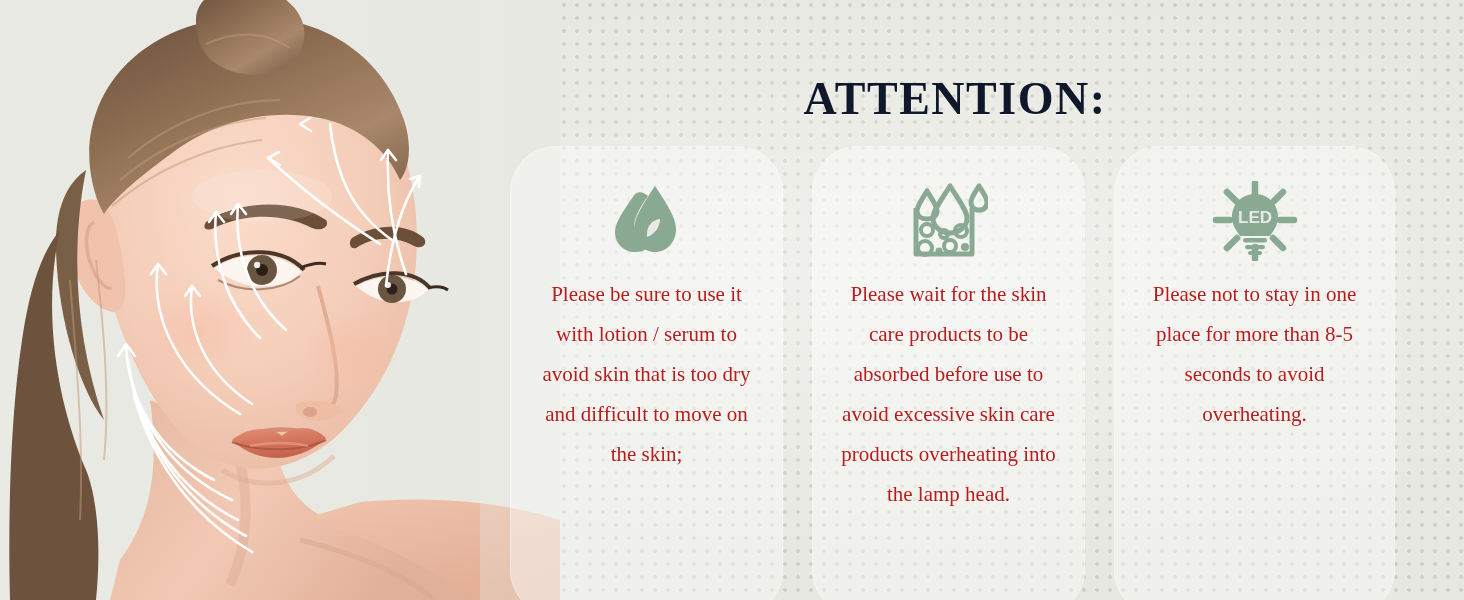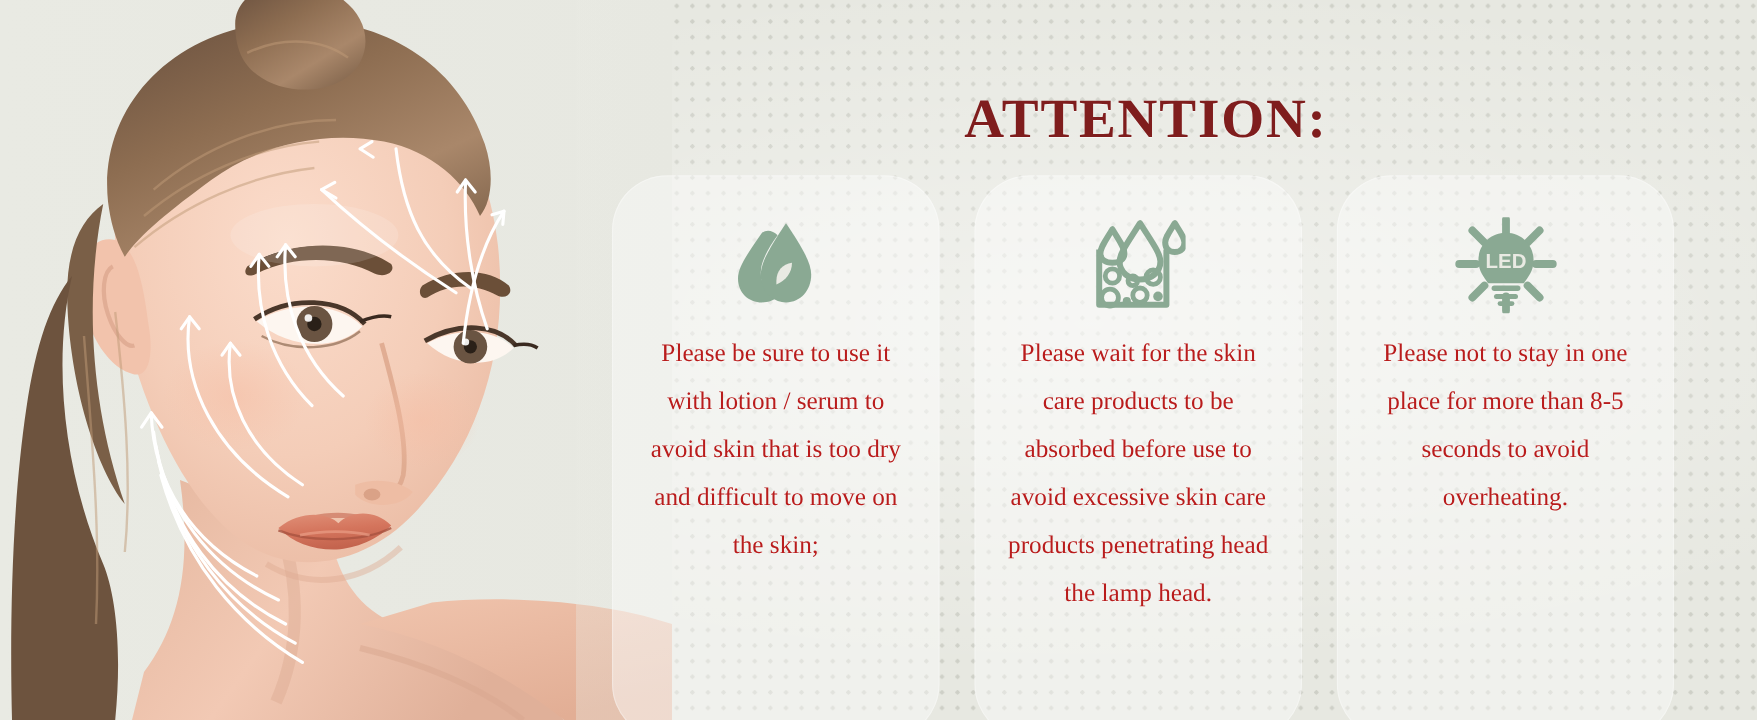--- a/index.html
+++ b/index.html
@@ -47,21 +47,21 @@
   .photo svg { display:block; width: 560px; height: 600px; }
 
   
   .title {
     position: absolute;
     left: 510px;
     top: 76px;
     width: 890px;
     text-align: center;
     z-index: 7;
-    color: #7f1d1d;
+    color: #0f172a;
     font-size: 46px;
     letter-spacing: 1.5px;
     font-weight: 700;
     font-family: "Liberation Serif", "DejaVu Serif", serif;
     line-height: 1;
     text-shadow: 0 1px 0 rgba(255,255,255,0.55);
   }
 
   
   .cards {
@@ -302,21 +302,21 @@
             <circle cx="51" cy="49" r="6"></circle>
             <circle cx="15" cy="66" r="7"></circle>
             <circle cx="40" cy="64" r="6"></circle>
           </g>
           <g fill="#8aa993">
             <circle cx="55" cy="65" r="4"></circle>
             <circle cx="29" cy="69" r="3.4"></circle>
           </g>
         </svg>
       </div>
-      <div class="card-text">Please wait for the skin care products to be absorbed before use to avoid excessive skin care products penetrating head the lamp head.</div>
+      <div class="card-text">Please wait for the skin care products to be absorbed before use to avoid excessive skin care products overheating into the lamp head.</div>
     </div>
 
     <div class="card card-3">
       <div class="icon-wrap">
         <svg width="86" height="80" viewBox="0 0 86 80" xmlns="http://www.w3.org/2000/svg">
           <g stroke="#8aa993" stroke-width="6.5" stroke-linecap="round">
             <line x1="43" y1="2" x2="43" y2="16"></line>
             <line x1="43" y1="66" x2="43" y2="78"></line>
             <line x1="4" y1="39" x2="18" y2="39"></line>
             <line x1="68" y1="39" x2="82" y2="39"></line>

